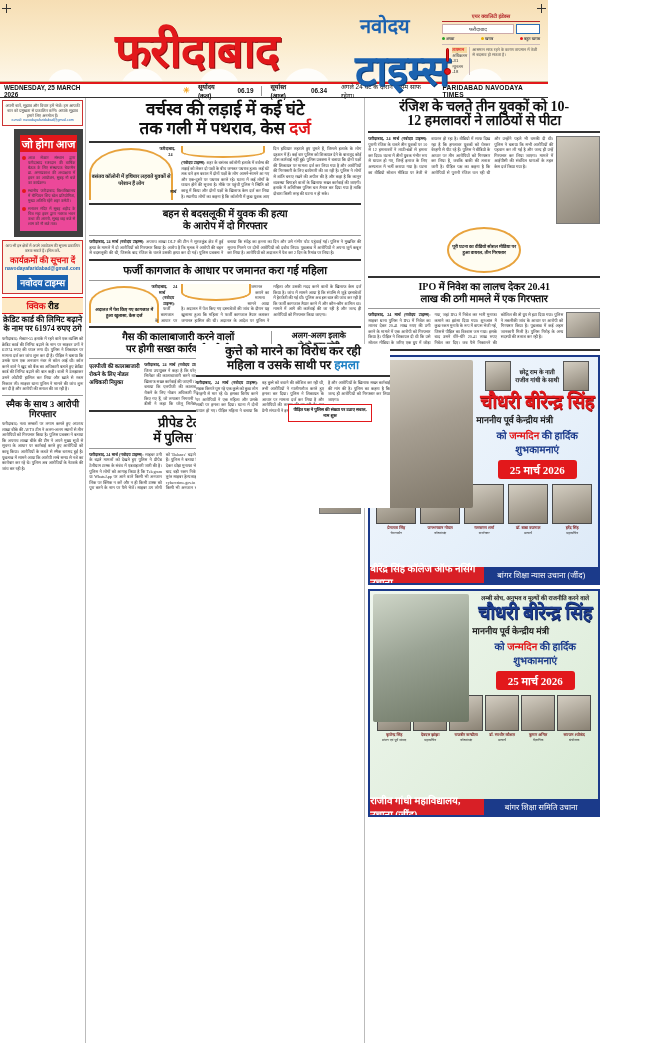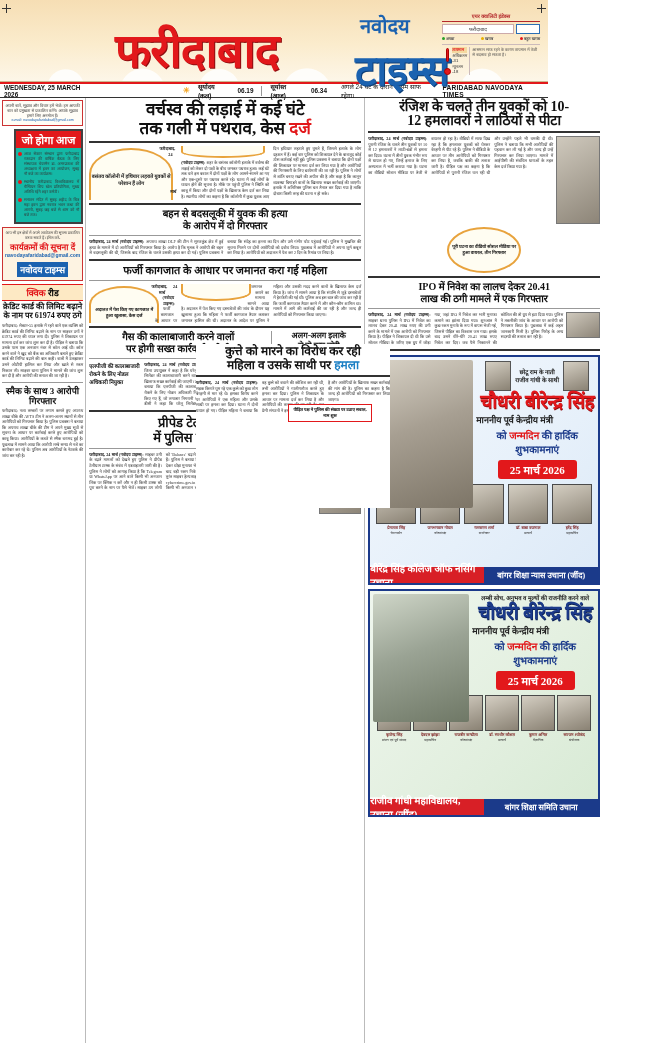--- a/index.html
+++ b/index.html
@@ -96,21 +96,21 @@
   .dateline { font-weight:700; color:#111; }
   .cols2 { column-count:2; column-gap:4px; }
   .cols3 { column-count:3; column-gap:4px; }
   .rule { border-top:1px solid #999; margin:3px 0; }
   .rule-thick { border-top:2px solid #333; margin:3px 0; }
 
   
   .side-note { border:1px solid #c33; padding:2px; font-size:4px; line-height:5px;
      text-align:center; color:#333; background:#fffdf6; margin-bottom:3px;}
   .side-note .mail { color:#1b62b0; font-size:3.6px; }
-  .today-box { border:2px solid #404040; background:#14b8a6; padding:2px; margin-bottom:3px;margin-left:12px;}
+  .today-box { border:6px solid #404040; background:#ec4899; padding:2px; margin-bottom:3px;margin-left:12px;}
   .today-head { background:#e2181b; color:#fff; font-family:"Liberation Serif",serif;
      font-weight:700; font-size:11px; text-align:center; padding:1px 0; margin:-2px -2px 3px -2px;}
   .today-item { display:flex; gap:2px; margin-bottom:3px; }
   .bullet { width:4px;height:4px;border-radius:50%;background:#e2181b;flex:0 0 4px;margin-top:1px;}
   .today-item span.t { font-size:3.9px; line-height:5px; color:#333; text-align:justify;}
   .notify-box { border:1px solid #c33; background:#fdf3e2; padding:3px 2px; text-align:center; margin-bottom:3px;}
   .notify-head { font-family:"Liberation Serif",serif; font-weight:700; font-size:8.5px; color:#e2181b; }
   .notify-mail { color:#1b62b0; font-size:5px; font-weight:700; line-height:7px;}
   .nt-logo { background:#1b62b0; color:#fff; font-family:"Liberation Serif",serif; font-weight:700;
      font-size:9px; padding:1px 3px; display:inline-block; margin-top:3px;}
@@ -161,21 +161,21 @@
   .ad-people { display:flex; justify-content:center; gap:4px; padding:0 6px; margin-top:5px;}
   .ad-person { text-align:center; }
   .ad-person .pf { width:40px;height:40px; background:linear-gradient(160deg,#d4cec2,#8a8274);
      border:1px solid #4a4a4a; }
   .ad-person .pn { font-size:4px; font-weight:700; color:#7a1d1d; line-height:5px; margin-top:1px;}
   .ad-person .pt { font-size:3.4px; color:#333; }
   .ad-footer { display:flex; position:absolute; left:0; right:0; bottom:0; height:16px; }
   .ad-f-red { flex:1; background:#d81f26; color:#fff; display:flex; align-items:center;
      justify-content:center; font-family:"Liberation Serif",serif; font-weight:700; font-size:10px;}
   .ad-f-blue { flex:1; background:#1b3a8a; color:#fff; display:flex; align-items:center;
-     justify-content:center; font-family:"Liberation Serif",serif; font-weight:700; font-size:8px;}
+     justify-content:center; font-family:"Liberation Serif",serif; font-weight:400; font-size:8px;}
   .news-img { background:linear-gradient(150deg,#cfc9bd,#8d8578); border:1px solid #777; }
 </style>
 </head>
 <body>
 
 <div class="page">
 
   <div class="masthead">
     <div class="cloudband"></div>
     <div class="crop-mark cm-tl"></div>

